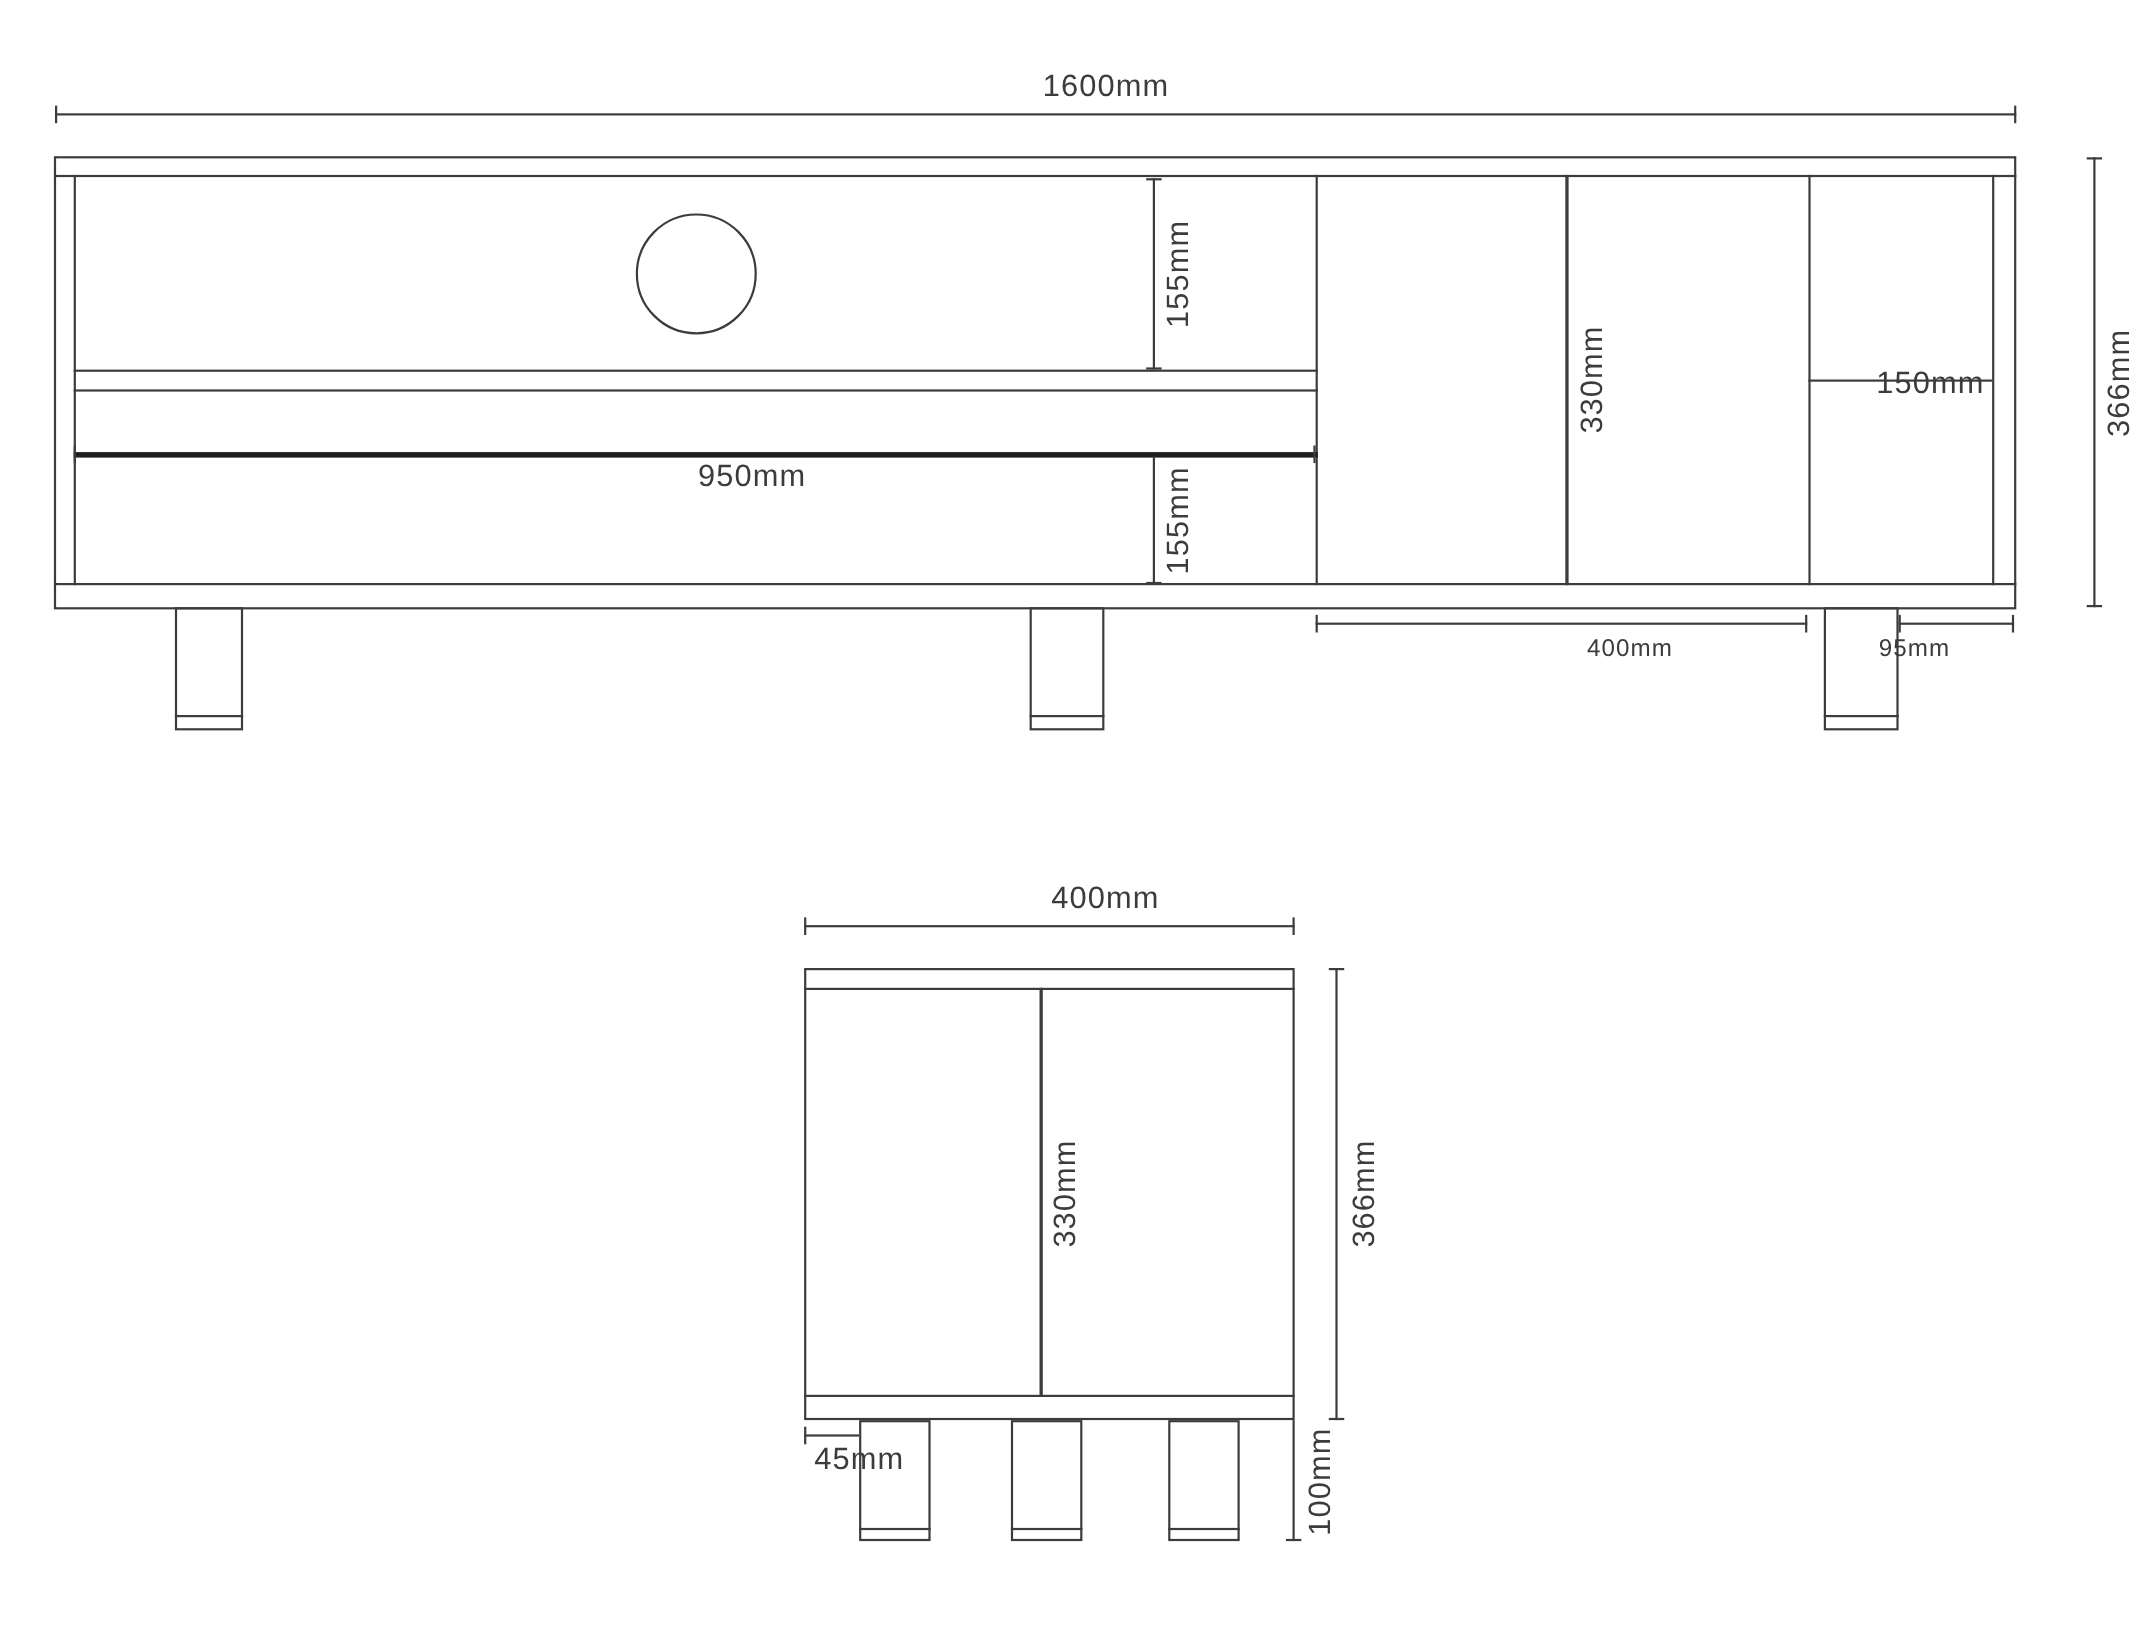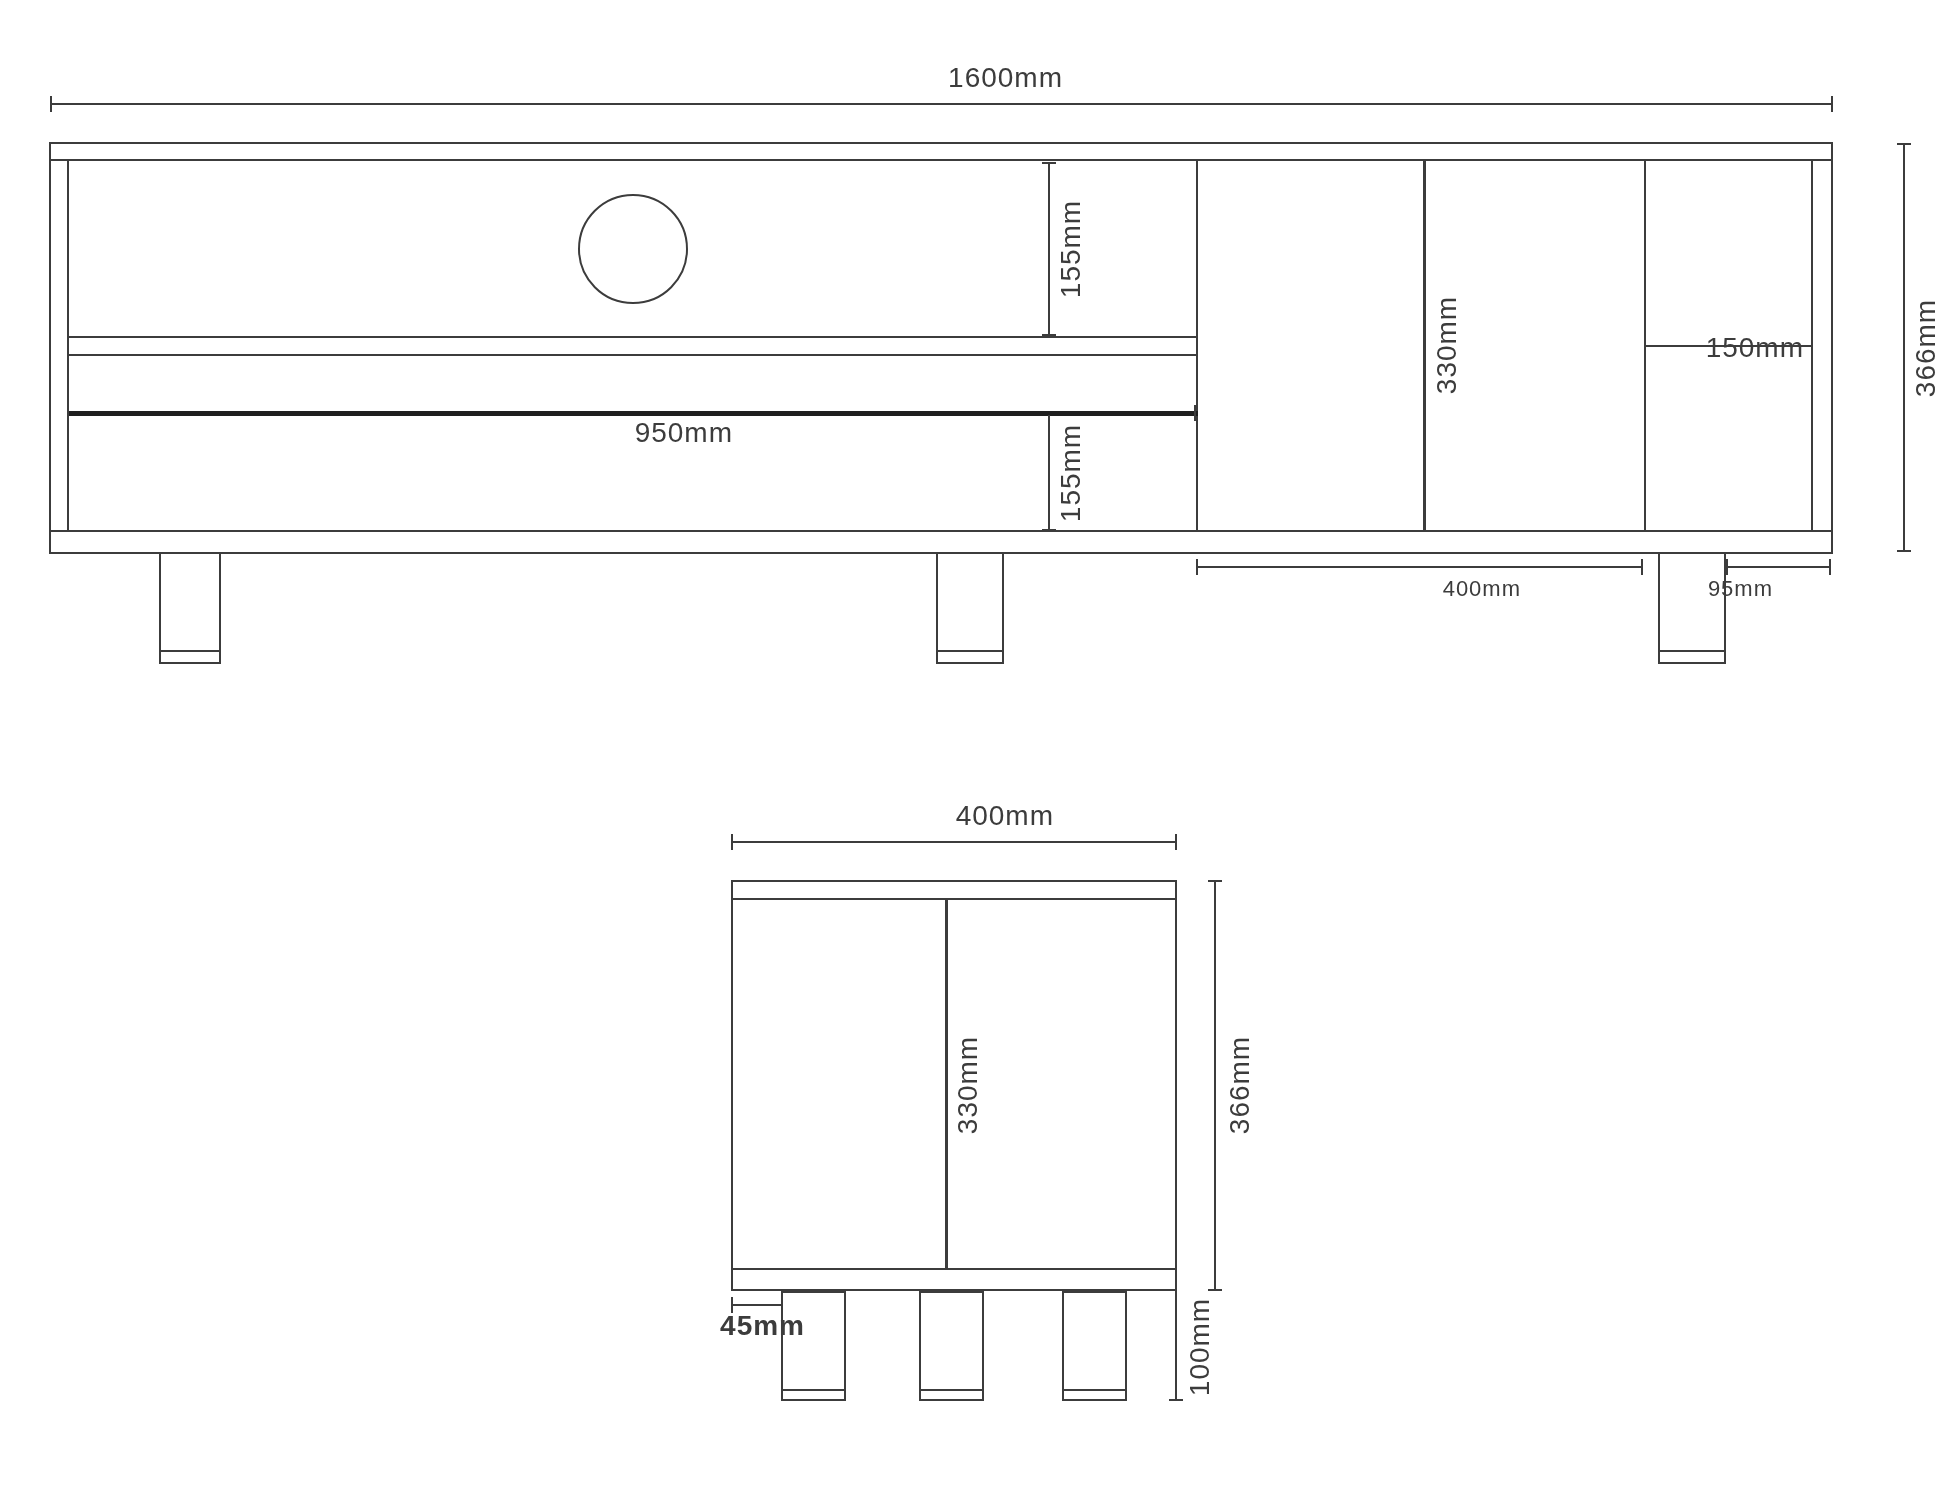--- a/index.html
+++ b/index.html
@@ -134,16 +134,16 @@
     <div class="hline" style="left:919px;top:1389px;width:65px;"></div>
     <div class="rect" style="left:1062px;top:1291px;width:65px;height:110px;"></div>
     <div class="hline" style="left:1062px;top:1389px;width:65px;"></div>
 
     <div class="vline" style="left:1175px;top:1291px;height:110px;"></div>
     <div class="tickh" style="left:1169px;top:1399px;"></div>
     <div class="label vert" style="left:1200px;top:1347px;">100mm</div>
 
     <div class="hline" style="left:731px;top:1304px;width:50px;"></div>
     <div class="tickv" style="left:731px;top:1297px;"></div>
-    <div class="label ctr" style="left:645px;top:1310px;width:160px;font-weight:bold;">45mm</div>
+    <div class="label ctr" style="left:662px;top:1310px;width:160px;">45mm</div>
   </div>
 
 </div>
 
 </body></html>

